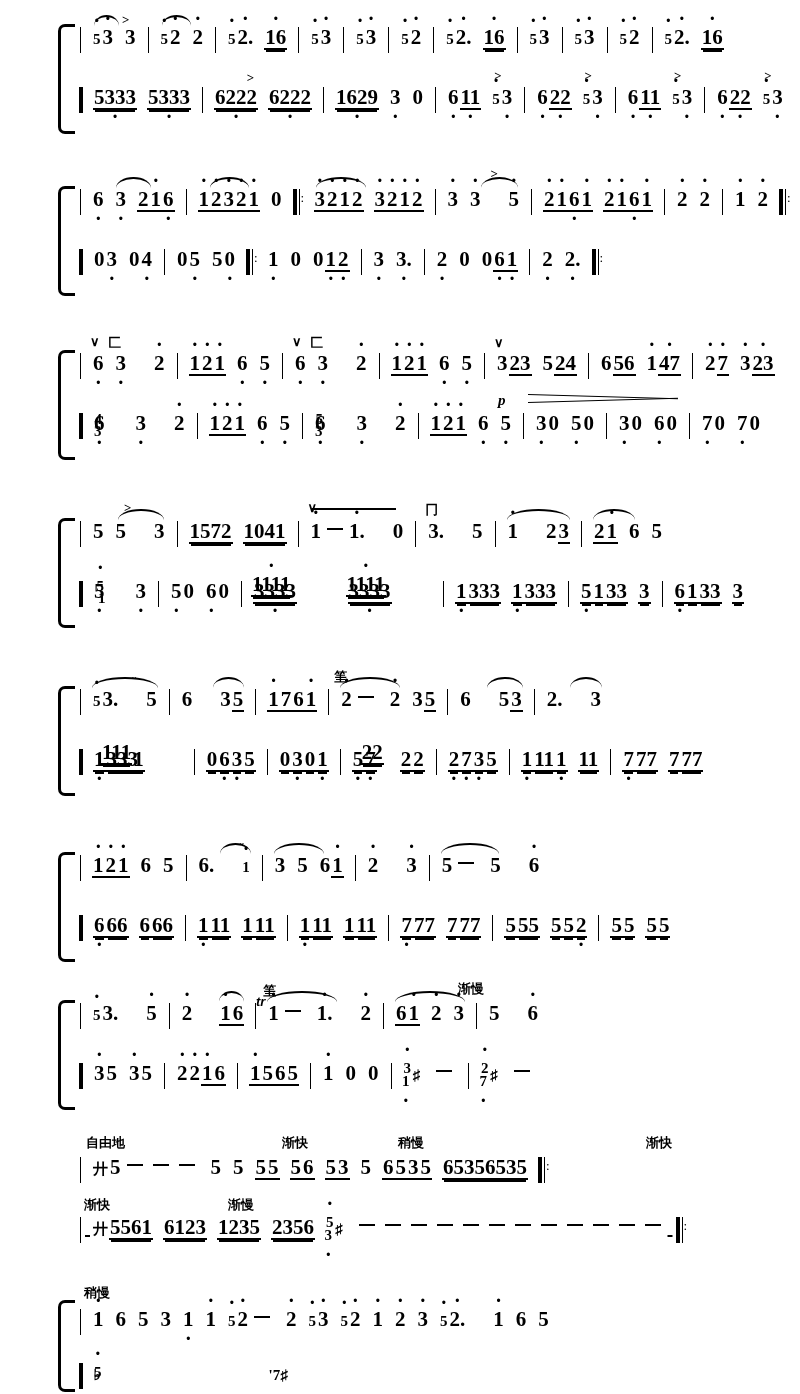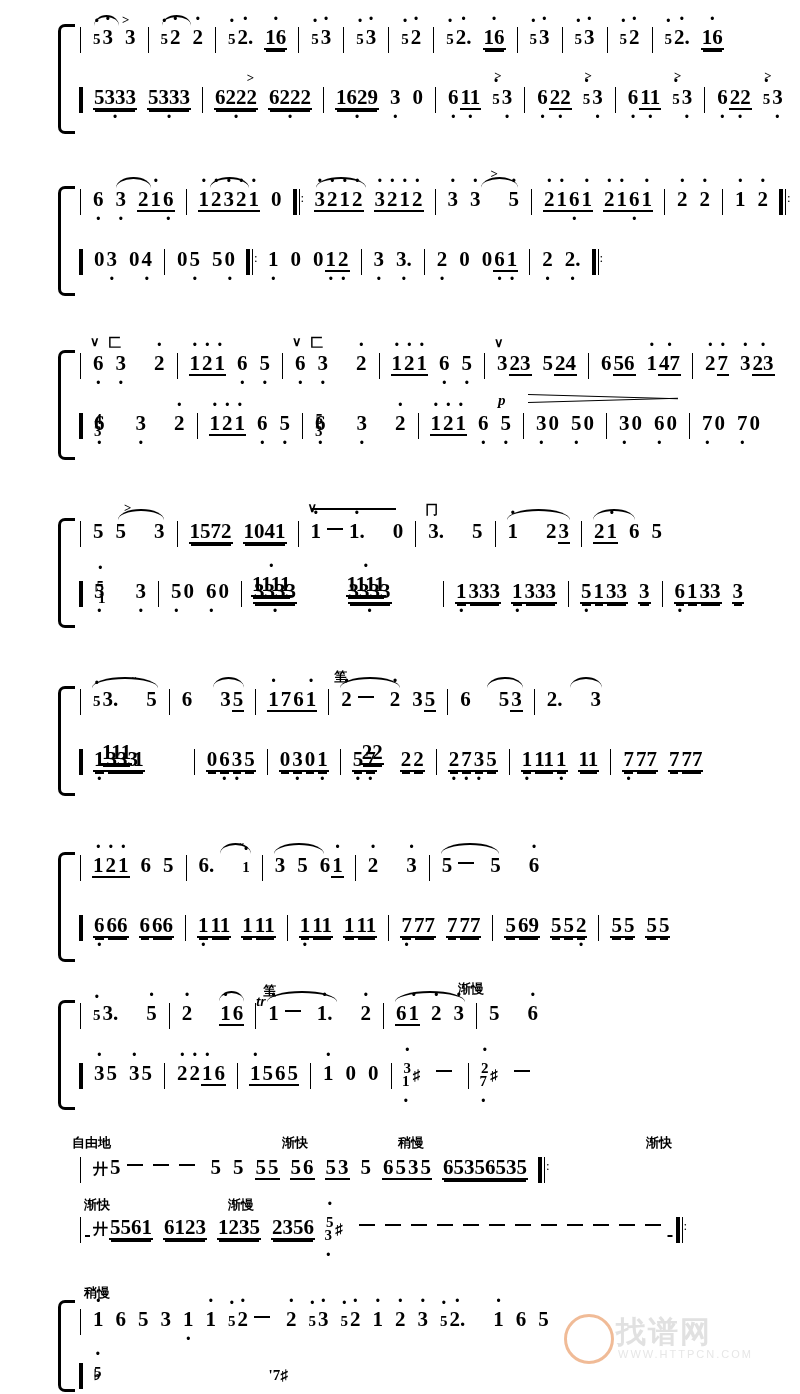--- a/index.html
+++ b/index.html
@@ -463,21 +463,21 @@
     <div class="staff lower">
       <span class="thickbar"></span>
       <span class="m"><span class="note u2 dotdn">6</span><span class="note u2">66</span><span class="sp"></span><span class="note u2">6</span><span class="note u2">66</span></span>
       <span class="bar"></span>
       <span class="m"><span class="note u2 dotdn">1</span><span class="note u2">11</span><span class="sp"></span><span class="note u2">1</span><span class="note u2">11</span></span>
       <span class="bar"></span>
       <span class="m"><span class="note u2 dotdn">1</span><span class="note u2">11</span><span class="sp"></span><span class="note u2">1</span><span class="note u2">11</span></span>
       <span class="bar"></span>
       <span class="m"><span class="note u2 dotdn">7</span><span class="note u2">77</span><span class="sp"></span><span class="note u2">7</span><span class="note u2">77</span></span>
       <span class="bar"></span>
-      <span class="m"><span class="note u2">5</span><span class="note u2">69</span><span class="sp"></span><span class="note u2">5</span><span class="note u2">5</span><span class="note u2 dotdn">2</span></span>
+      <span class="m"><span class="note u2">5</span><span class="note u2">55</span><span class="sp"></span><span class="note u2">5</span><span class="note u2">5</span><span class="note u2 dotdn">2</span></span>
       <span class="bar"></span>
       <span class="m"><span class="note u2">5</span><span class="note u2">5</span><span class="sp"></span><span class="note u2">5</span><span class="note u2">5</span></span>
     </div>
   </div>
 
   <div class="system" style="top:1000px;height:110px;">
     <div class="brace" style="height:104px;"></div>
 
     <div class="label" style="left:198px;top:-6px;font-style:italic;">tr</div>
     <div class="label" style="left:400px;top:-20px;">渐慢</div>
@@ -505,21 +505,21 @@
       <span class="bar"></span>
       <span class="m"><span class="note dotup">1</span><span class="sp"></span><span class="note">0</span><span class="sp"></span><span class="note">0</span></span>
       <span class="bar"></span>
       <span class="m"><span class="note small dotup" style="position:relative;top:-7px;">3</span><span class="note small dotdn" style="position:relative;top:6px;left:-11px;">1</span><span class="note small" style="position:relative;left:-10px;">♯</span><span class="dash"></span></span>
       <span class="bar"></span>
       <span class="m"><span class="note small dotup" style="position:relative;top:-7px;">2</span><span class="note small dotdn" style="position:relative;top:6px;left:-11px;">7</span><span class="note small" style="position:relative;left:-10px;">♯</span><span class="dash"></span></span>
     </div>
   </div>
 
   <div class="system" style="top:1140px;height:120px;">
-    <div class="label" style="left:14px;top:-6px;">自由地</div>
+    <div class="label" style="left:28px;top:-6px;">自由地</div>
     <div class="label" style="left:224px;top:-6px;">渐快</div>
     <div class="label" style="left:340px;top:-6px;">稍慢</div>
     <div class="label" style="left:588px;top:-6px;">渐快</div>
 
     <div class="staff upper" style="top:16px;">
       <span class="bar"></span>
       <span class="m"><span class="note small">廾</span><span class="note">5</span><span class="dash"></span><span class="dash"></span><span class="dash"></span><span class="sp"></span><span class="note">5</span><span class="sp"></span><span class="note">5</span><span class="sp"></span><span class="note u1">5</span><span class="note u1">5</span><span class="sp"></span><span class="note u1">5</span><span class="note u1">6</span><span class="sp"></span><span class="note u1">5</span><span class="note u1">3</span><span class="sp"></span><span class="note">5</span><span class="sp"></span><span class="note u1">6</span><span class="note u1">5</span><span class="note u1">3</span><span class="note u1">5</span><span class="sp"></span><span class="note u2">65356535</span><span class="slur" style="left:580px;right:14px;"></span></span>
       <span class="repeat"><span class="dots">:</span></span>
     </div>
 
@@ -541,19 +541,14 @@
       <span class="bar"></span>
       <span class="m"><span class="note dotup">1</span><span class="sp"></span><span class="note">6</span><span class="sp"></span><span class="note">5</span><span class="sp"></span><span class="note">3</span><span class="sp"></span><span class="note dotdn">1</span><span class="sp"></span><span class="note dotup">1</span><span class="sp"></span><span class="note small dotup">5</span><span class="note dotup">2</span><span class="dash"></span><span class="sp"></span><span class="note dotup">2</span><span class="sp"></span><span class="note small dotup">5</span><span class="note dotup">3</span><span class="sp"></span><span class="note small dotup">5</span><span class="note dotup">2</span><span class="sp"></span><span class="note dotup">1</span><span class="sp"></span><span class="note dotup">2</span><span class="sp"></span><span class="note dotup">3</span><span class="sp"></span><span class="note small dotup">5</span><span class="note dotup">2.</span><span class="sp-lg"></span><span class="note dotup">1</span><span class="sp"></span><span class="note">6</span><span class="sp"></span><span class="note">5</span><span class="slur" style="left:314px;right:230px;"></span></span>
     </div>
 
     <div class="staff lower" style="top:62px;">
       <span class="thickbar"></span>
       <span class="m"><span class="note small dotup" style="position:relative;top:-3px;">5</span><span class="note small" style="position:relative;left:-10px;">♭</span><span class="sp-lg"></span><span class="sp-lg"></span><span class="sp-lg"></span><span class="sp-lg"></span><span class="sp-lg"></span><span class="sp-lg"></span><span class="note small">'7♯</span></span>
     </div>
   </div>
 
-  <div class="watermark">
-    <div class="wm-circle"></div>
-    <div class="wm-text">找谱网</div>
-    <div class="wm-sub">WWW.HTTPCN.COM</div>
-  </div>
 
 </div>
 
 </body></html>

